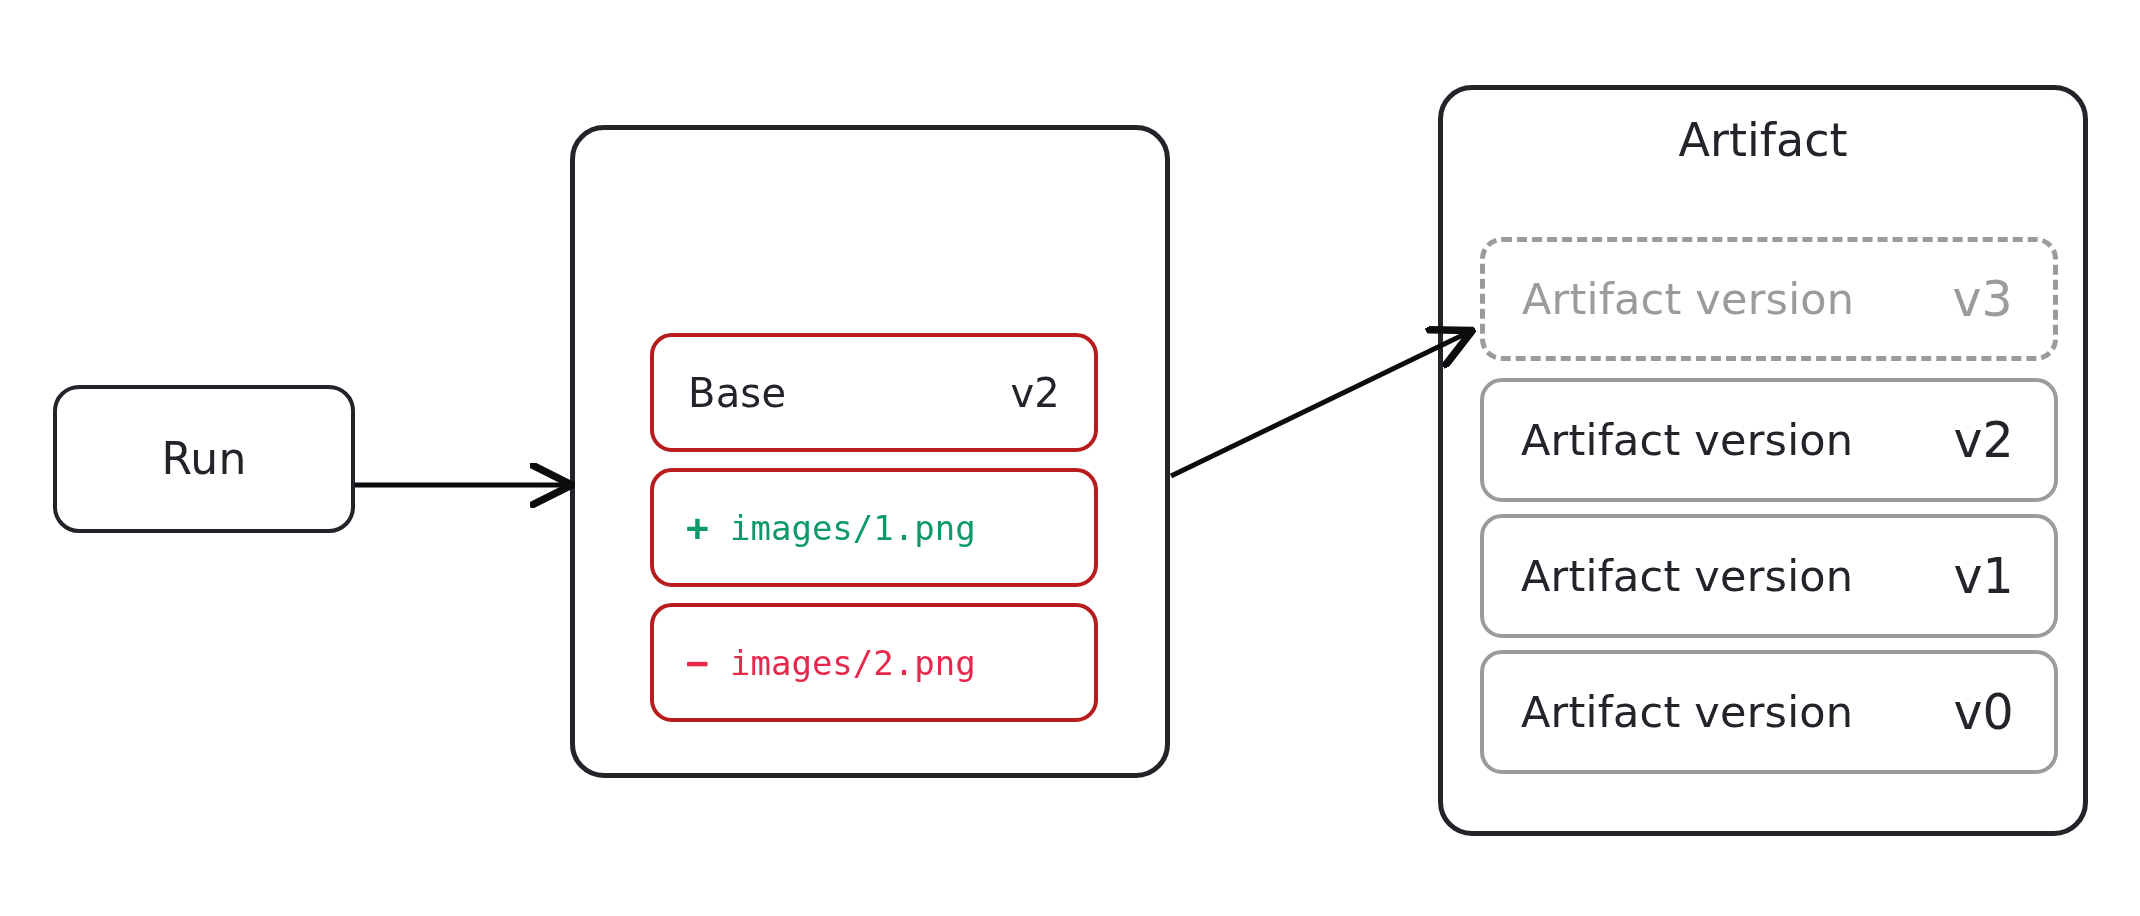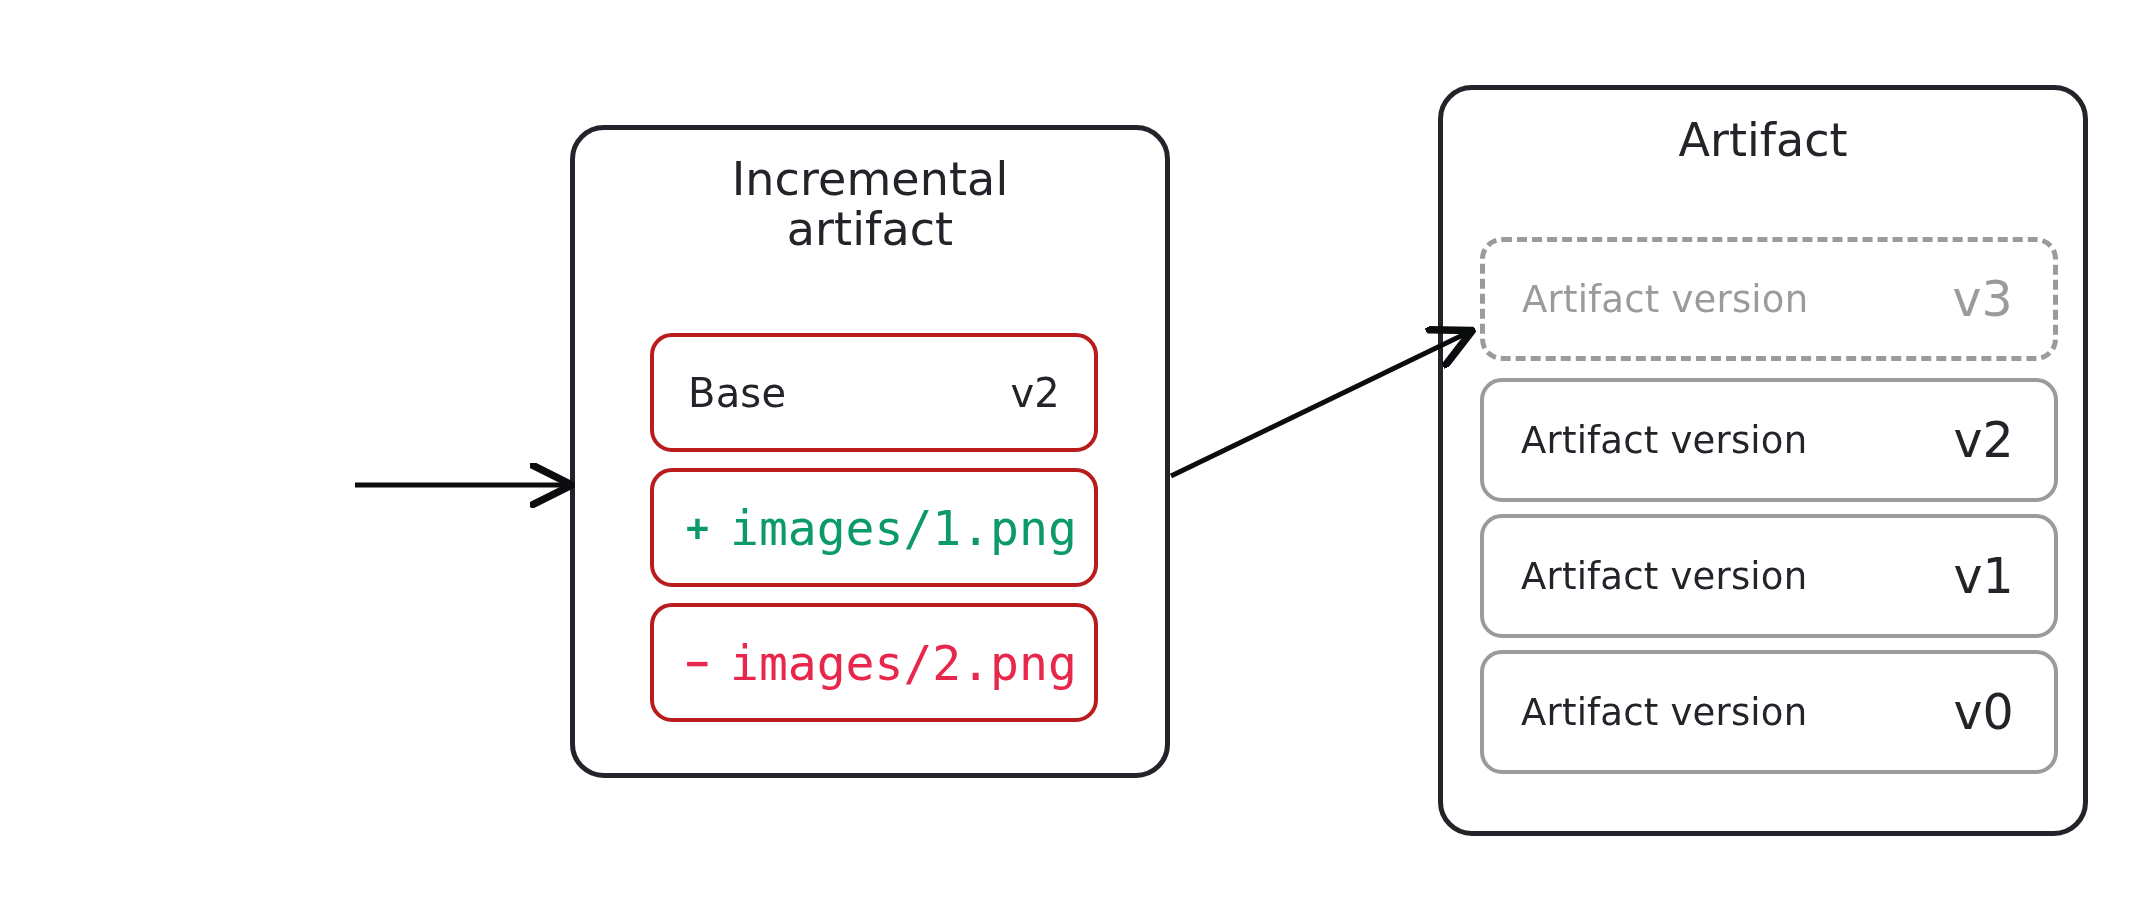--- a/index.html
+++ b/index.html
@@ -101,21 +101,21 @@
   }
   .diff-row .diff-sign {
     font-family: "DejaVu Sans Mono", monospace;
     font-size: 38px;
     font-weight: 700;
     width: 44px;
     flex: 0 0 auto;
   }
   .diff-row .diff-path {
     font-family: "DejaVu Sans Mono", monospace;
-    font-size: 48px;
+    font-size: 34px;
     letter-spacing: 0px;
   }
   .diff-add .diff-sign,
   .diff-add .diff-path { color: #0c9a69; }
   .diff-del .diff-sign,
   .diff-del .diff-path { color: #e8274c; }
 
   
   #artifact-node {
     left: 1438px;
@@ -147,21 +147,21 @@
     margin-bottom: 12px;
     border: 4px solid #9b9b9b;
     border-radius: 22px;
     background: #ffffff;
     display: flex;
     align-items: center;
     justify-content: space-between;
     padding: 0 40px 0 37px;
   }
   .art-row:last-child { margin-bottom: 0; }
-  .art-row .row-label { font-size: 37px; letter-spacing: .2px; }
+  .art-row .row-label { font-size: 43px; letter-spacing: .2px; }
   .art-row .row-value { font-size: 49px; letter-spacing: .2px; }
 
   .art-row.pending {
     border-style: dashed;
     border-width: 5px;
     border-color: #9b9b9b;
     color: #9b9b9b;
     margin-bottom: 17px;
   }
   .art-row.pending .row-label,
@@ -172,26 +172,25 @@
     position: absolute;
     inset: 0;
     pointer-events: none;
   }
 </style>
 </head>
 <body>
 
 <div class="canvas">
 
+  <div class="node" id="run-node">
+    <span class="node-label">Run</span>
+  </div>
 
   <div class="node" id="incremental-node">
-    <div class="panel-title">
-      <div>Incremental</div>
-      <div>artifact</div>
-    </div>
 
     <div class="inc-rows">
 
       <div class="inc-row">
         <span class="row-label">Base</span>
         <span class="row-value">v2</span>
       </div>
 
       <div class="inc-row diff-row diff-add">
         <span class="diff-sign">+</span>

